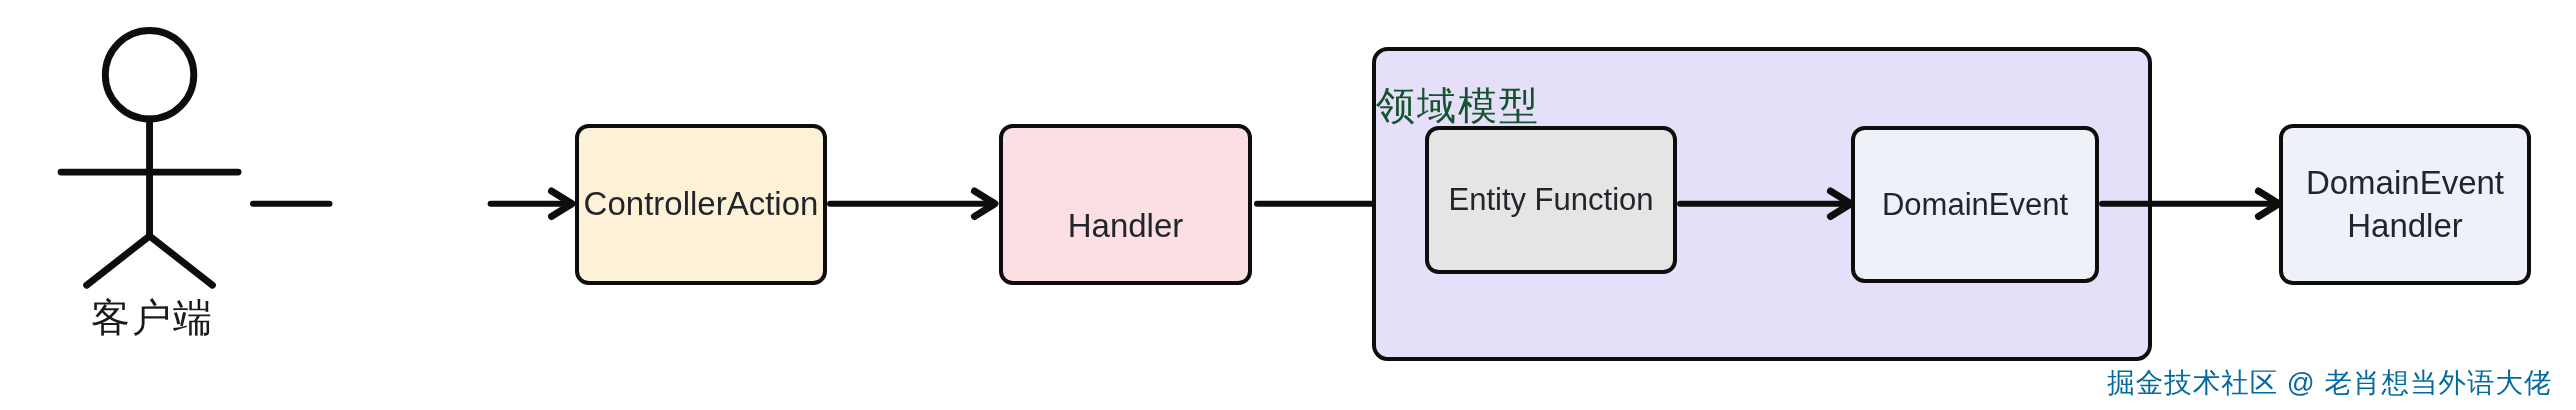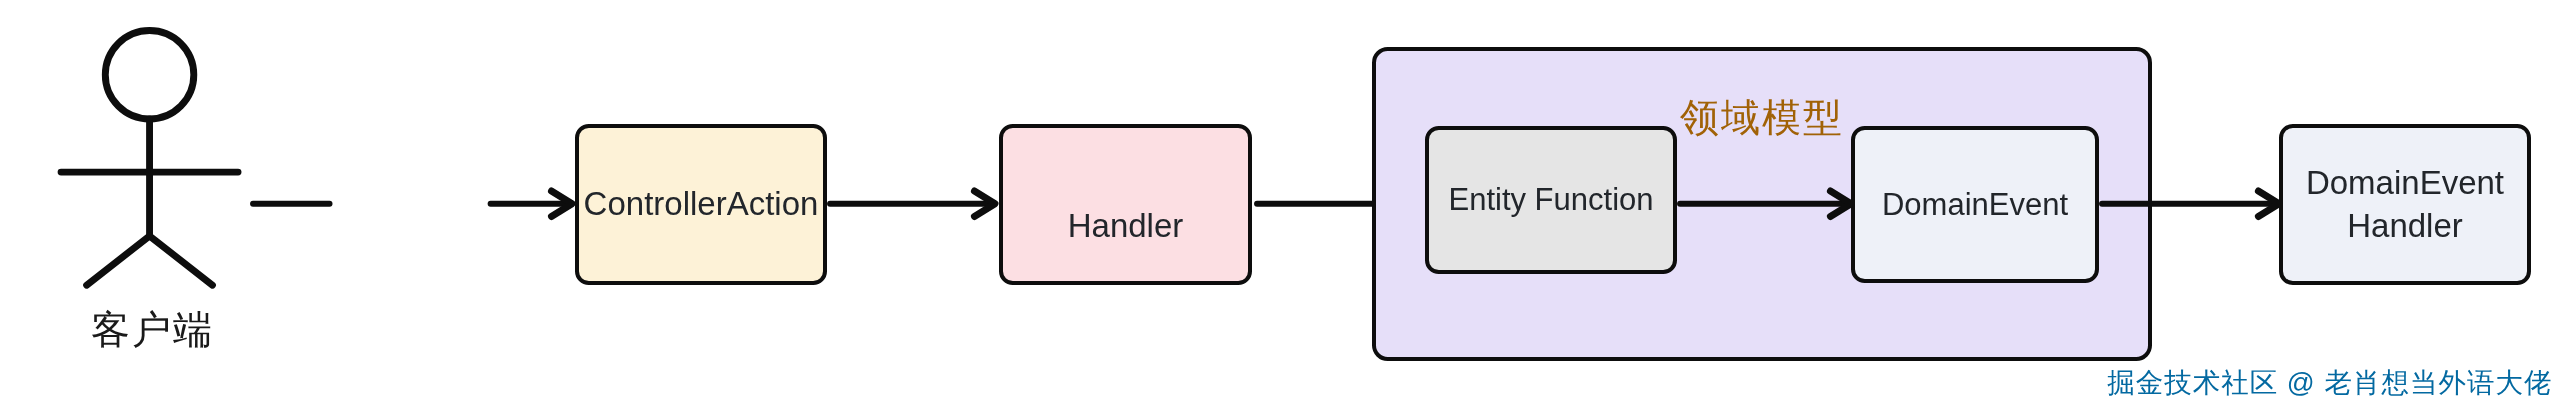--- a/index.html
+++ b/index.html
@@ -20,21 +20,20 @@
 
   
   .actor { position: absolute; left: 0; top: 0; width: 305px; height: 411px; }
   .actor-label {
     position: absolute;
     left: 0; top: 291px; width: 305px;
     text-align: center;
     font-size: 39px;
     color: #1a1a1a;
     letter-spacing: 2px;
-    margin-top: 12px;
   }
 
   
   .node {
     position: absolute;
     box-sizing: border-box;
     border: 4.9px solid #0d0d0d;
     border-radius: 13.8px;
     display: flex;
     align-items: center;
@@ -55,24 +54,24 @@
   .group-domain-model {
     position: absolute;
     box-sizing: border-box;
     left: 1372px; top: 47px; width: 780px; height: 314px;
     background: #e6dff9;
     border: 4.9px solid #0d0d0d;
     border-radius: 15.7px;
   }
   .group-title {
     position: absolute;
-    left: 0; top: 40px; width: 100%;
-    text-align: center;
+    left: 0; top: 28px; width: 100%;
+    text-align: left;
     font-size: 39px;
-    color: #a16207;
+    color: #14532d;
     letter-spacing: 2px;
   }
 
   
   .arrow { position: absolute; }
   .arrow svg { display: block; overflow: visible; }
 
   .edge-label {
     position: absolute;
     font-size: 31px;

